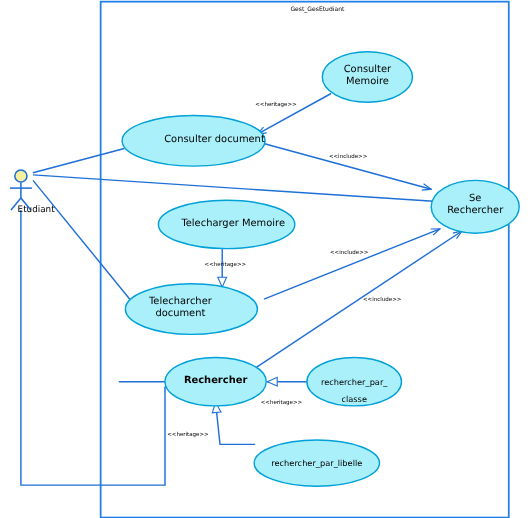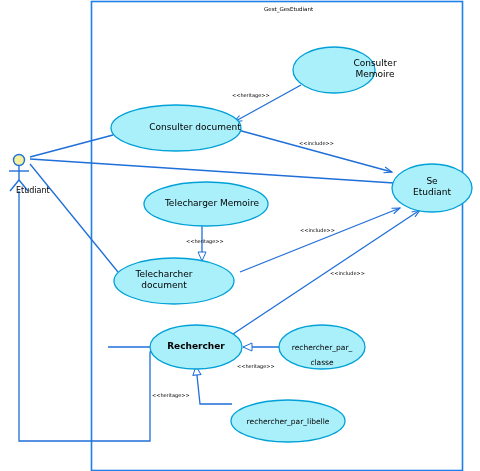--- a/index.html
+++ b/index.html
@@ -113,27 +113,27 @@
       <ellipse cx="196" cy="347" rx="46" ry="22"></ellipse>
       <ellipse cx="322" cy="347" rx="43" ry="22"></ellipse>
       <ellipse cx="288" cy="421" rx="57" ry="21"></ellipse>
     </g>
   </svg>
 
   <div class="frame-title" style="left:264px; top:6px;">Gest_GesEtudiant</div>
 
   <div class="actor-label" style="left:16px; top:186px;">Etudiant</div>
 
-  <div class="uc-label" style="left:294px; top:58px; width:80px;padding-left:41px;">Consulter
+  <div class="uc-label" style="left:294px; top:58px; width:80px;">Consulter
 Memoire</div>
 
   <div class="uc-label" style="left:94px; top:122px; width:130px;padding-left:36px;">Consulter document</div>
 
   <div class="uc-label" style="left:392px; top:176px; width:80px;">Se
-Etudiant</div>
+Rechercher</div>
 
   <div class="uc-label" style="left:144px; top:198px; width:124px;margin-left:6px;">Telecharger Memoire</div>
 
   <div class="uc-label" style="left:114px; top:269px; width:100px;">Telecharcher
 document</div>
 
   <div class="uc-label bold" style="left:150px; top:341px; width:92px;">Rechercher</div>
 
   <div class="uc-label" style="left:280px; top:340px; width:84px; font-size:7.5px; line-height:15px;">rechercher_par_
 classe</div>

